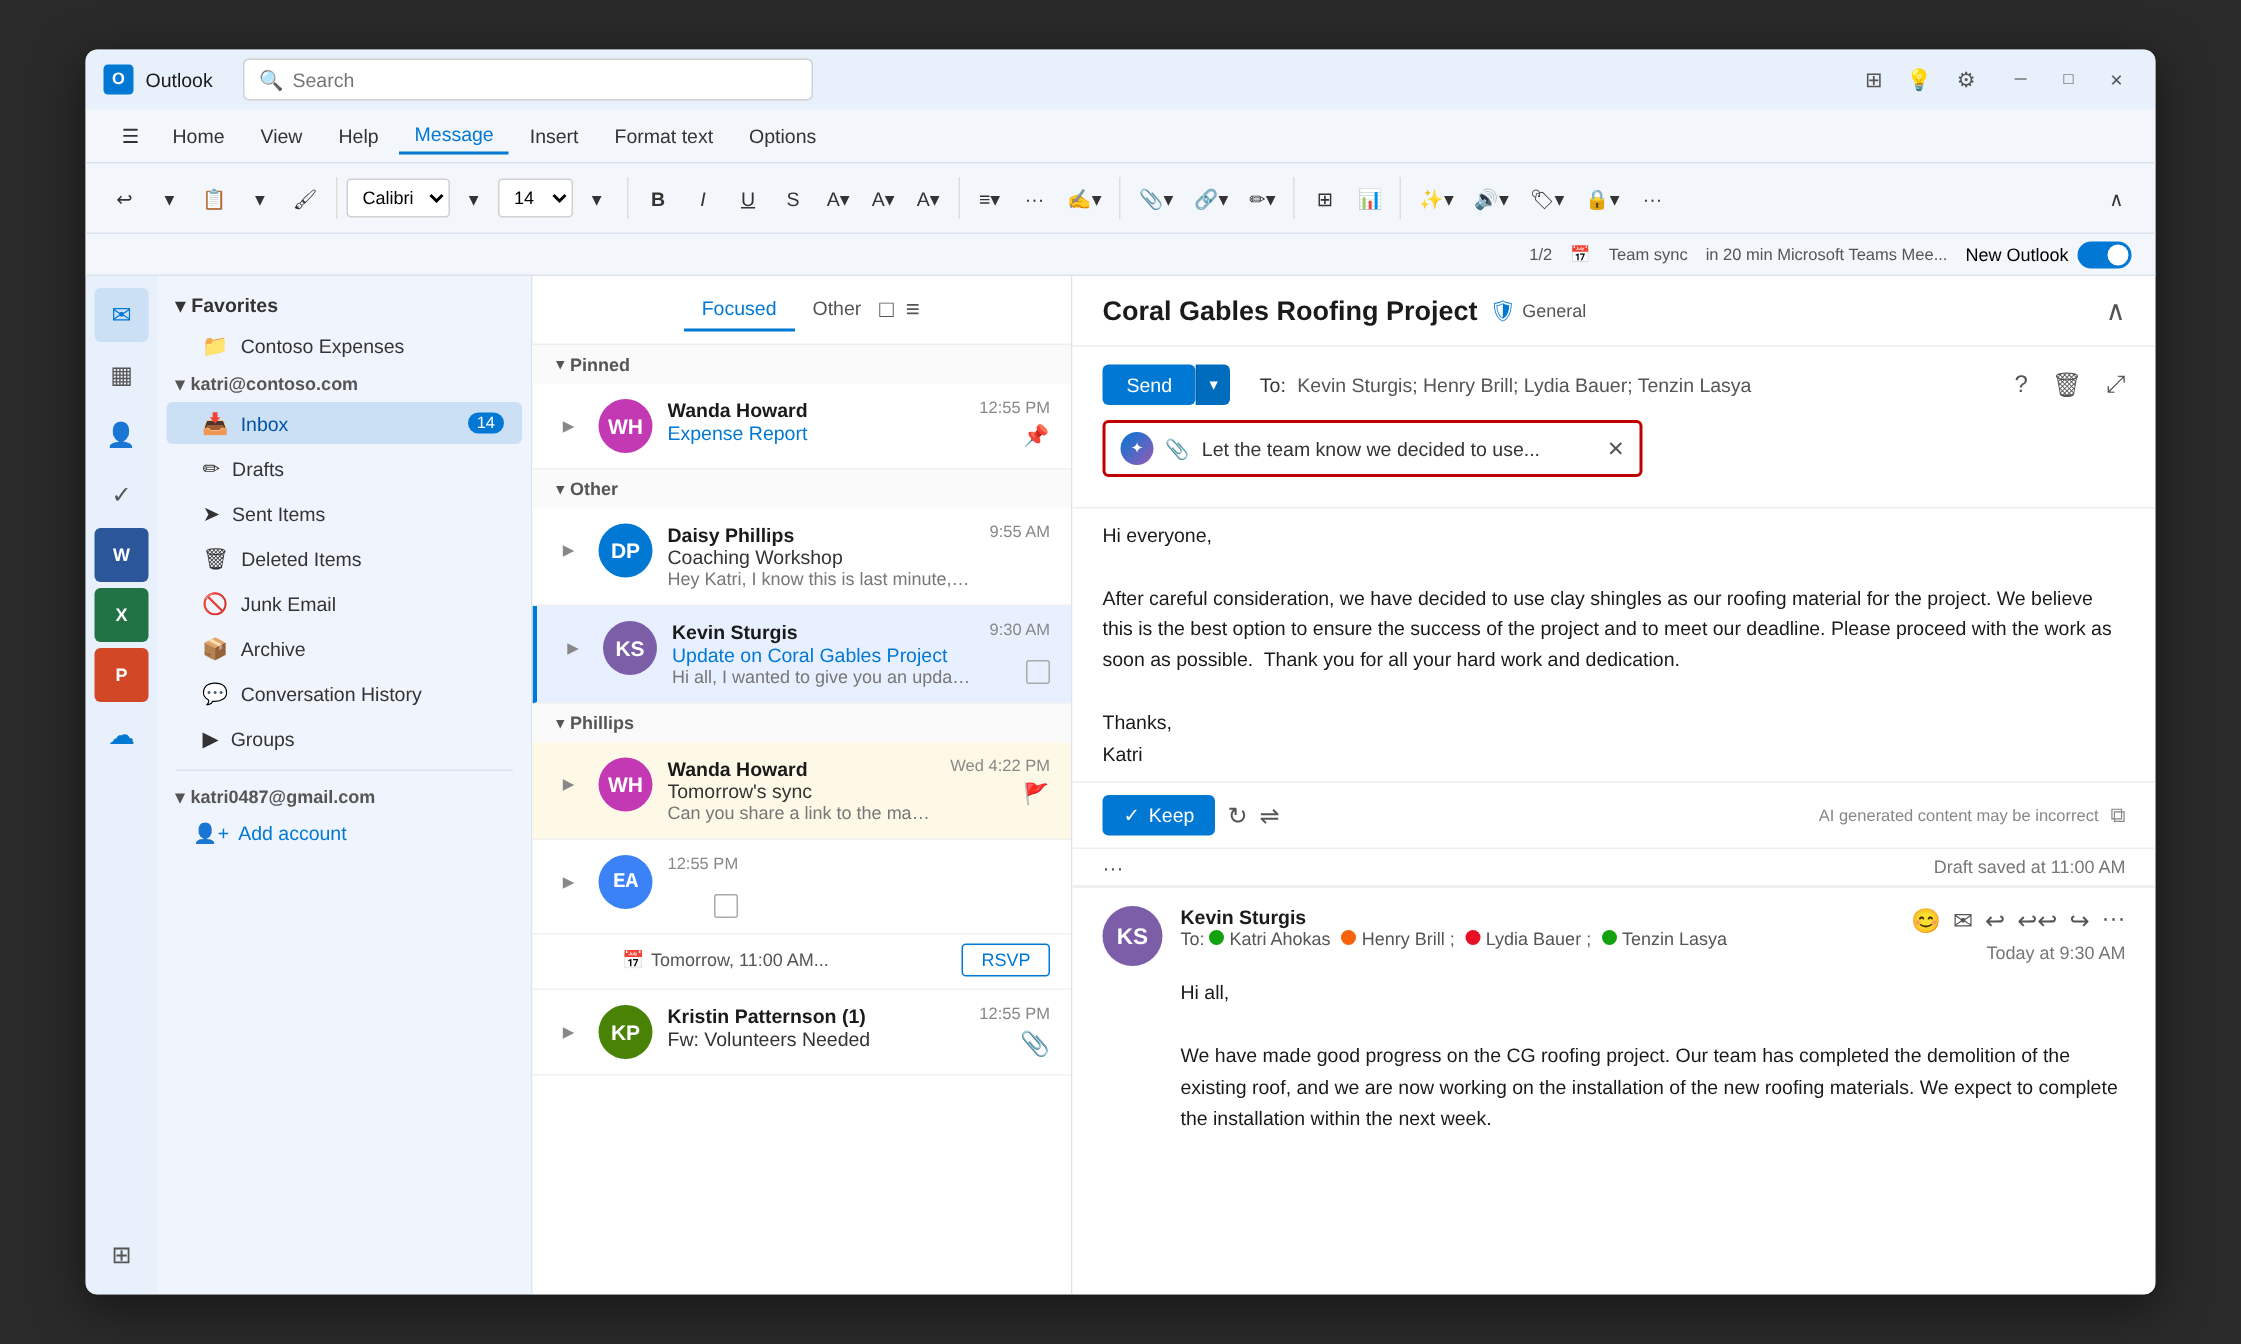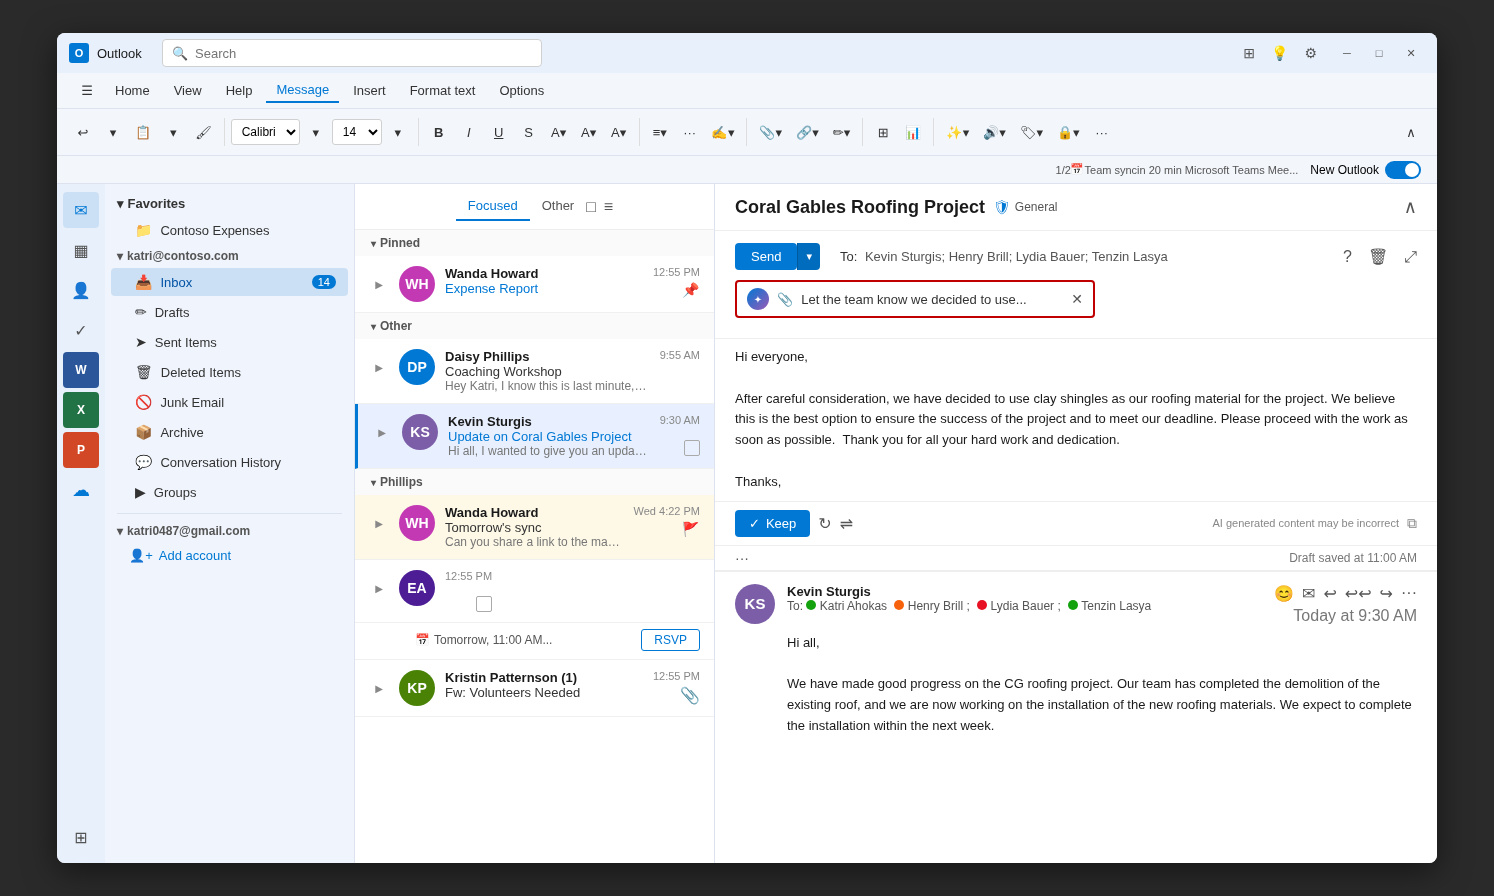--- a/index.html
+++ b/index.html
@@ -89,21 +89,21 @@
     .rb-bold { font-weight: bold; }
     .rb-italic { font-style: italic; }
     .rb-under { text-decoration: underline; }
 
     
     .teams-bar {
       display: flex; align-items: center; justify-content: flex-end;
       padding: 0 16px; gap: 12px; height: 28px;
       background: #f3f6fb; border-bottom: 1px solid #dce3ef;
     }
-    .teams-sync { font-size: 11px; color: #555; display: flex; align-items: center; gap: 0; }
+    .teams-sync { font-size: 11px; color: #555; display: flex; align-items: center; gap: 12px; }
     .new-outlook { display: flex; align-items: center; gap: 6px; font-size: 12px; font-weight: 500; }
     .toggle-on {
       width: 36px; height: 18px; background: #0078d4; border-radius: 9px;
       position: relative; cursor: pointer;
     }
     .toggle-on::after {
       content: ''; position: absolute; right: 2px; top: 2px;
       width: 14px; height: 14px; background: white; border-radius: 50%;
     }
 
@@ -583,21 +583,21 @@
           <div class="email-preview">Can you share a link to the marketing...</div>
         </div>
         <div class="email-meta">
           <span class="email-time">Wed 4:22 PM</span>
           <span class="email-flag">🚩</span>
         </div>
       </div>
 
       <div class="email-item">
         <div class="avatar-expand">▶</div>
-        <div class="email-avatar" style="background:#4c1d95;">EA</div>
+        <div class="email-avatar" style="background:#3b82f6;font-family:Liberation Mono, monospace;">EA</div>
         <div class="email-meta">
           <span class="email-time">12:55 PM</span>
           <div class="email-checkbox"></div>
         </div>
       </div>
 
       <div class="rsvp-block">
         <div class="rsvp-date">
           <span>📅</span>
           <span>Tomorrow, 11:00 AM...</span>
@@ -654,20 +654,21 @@
           <span class="ai-suggest-close">✕</span>
         </div>
       </div>
 
       <div class="email-compose-body">
         <p>Hi everyone,</p>
         <br>
         <p>After careful consideration, we have decided to use clay shingles as our roofing material for the project. We believe this is the best option to ensure the success of the project and to meet our deadline. Please proceed with the work as soon as possible.&nbsp; Thank you for all your hard work and dedication.</p>
         <br>
         <p>Thanks,</p>
+        <p>Katri</p>
       </div>
 
       <div class="ai-action-bar">
         <button class="keep-btn">
           <span>✓</span>
           <span>Keep</span>
         </button>
         <span class="ai-action-icon">↻</span>
         <span class="ai-action-icon">⇌</span>
         <span class="ai-note">AI generated content may be incorrect</span>
@@ -702,21 +703,21 @@
           </div>
           <div style="display:flex;flex-direction:column;align-items:flex-end;gap:4px;">
             <div class="original-actions">
               <span class="orig-action">😊</span>
               <span class="orig-action">✉</span>
               <span class="orig-action">↩</span>
               <span class="orig-action">↩↩</span>
               <span class="orig-action">↪</span>
               <span class="orig-action">···</span>
             </div>
-            <span class="original-time" style="font-size:16px;color:#777;">Today at 9:30 AM</span>
+            <span class="original-time" style="font-size:12px;color:#777;">Today at 9:30 AM</span>
           </div>
         </div>
         <div class="original-body">
           <p>Hi all,</p>
           <br>
           <p>We have made good progress on the CG roofing project. Our team has completed the demolition of the existing roof, and we are now working on the installation of the new roofing materials. We expect to complete the installation within the next week.</p>
         </div>
       </div>
     </div>
   </div>

